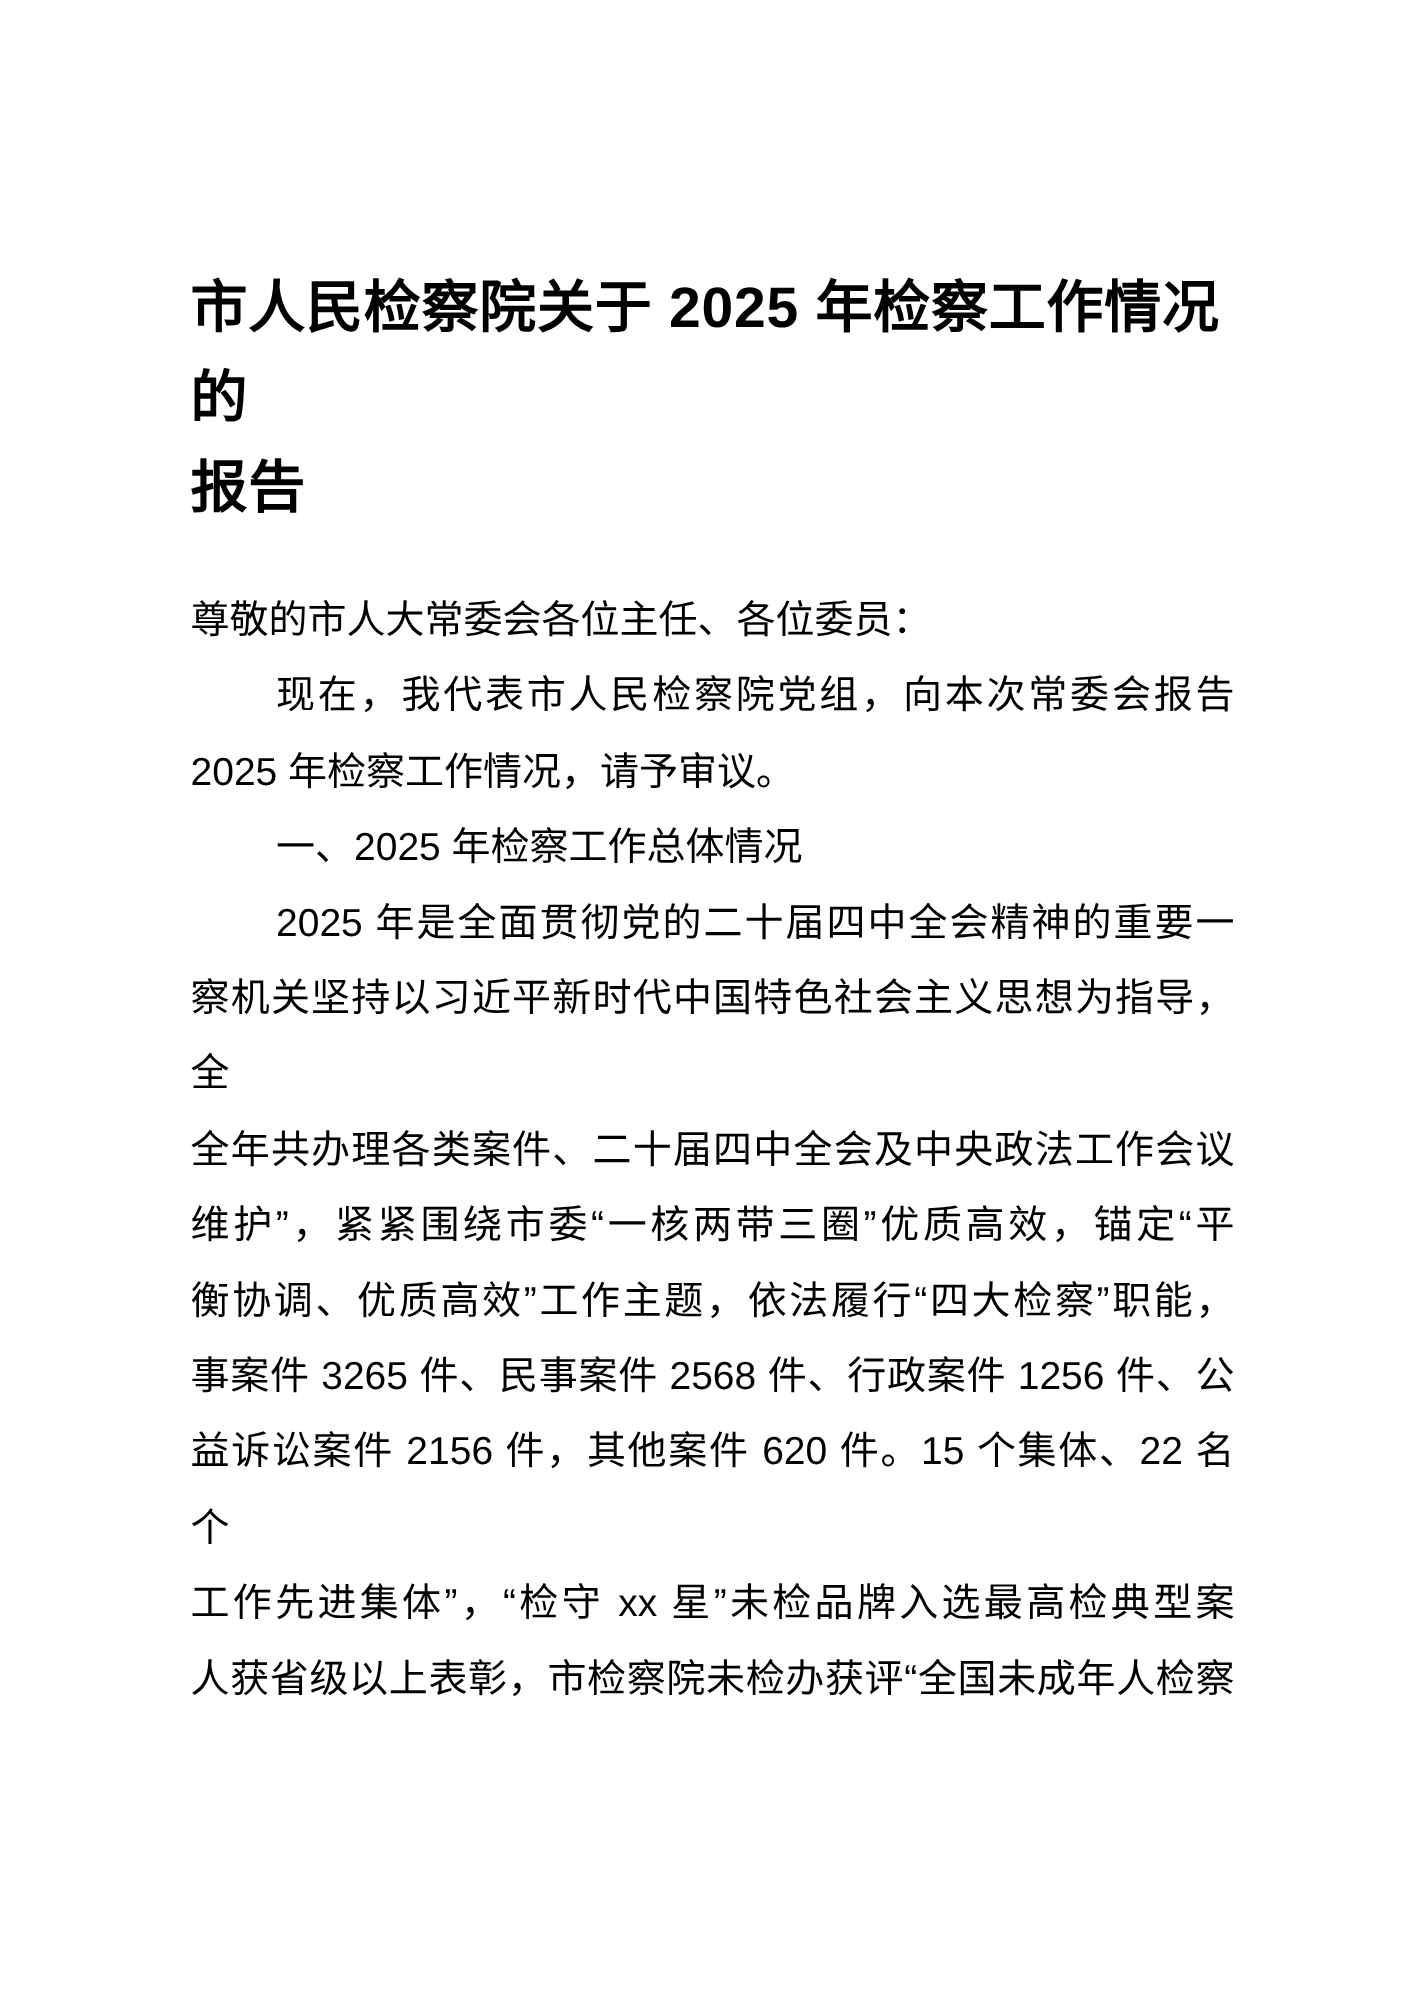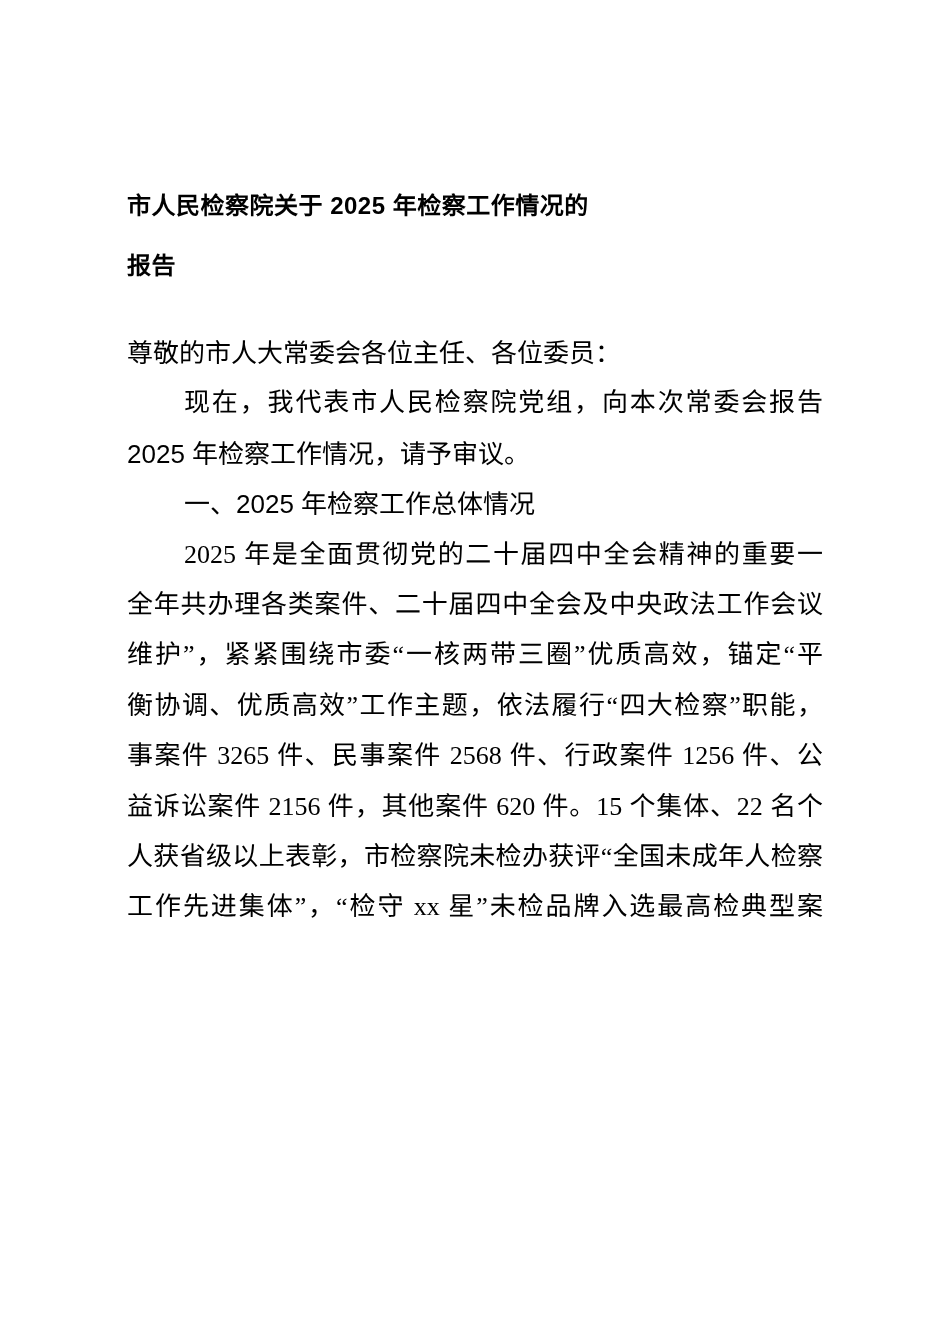--- a/index.html
+++ b/index.html
@@ -16,21 +16,21 @@
     font-family: "Liberation Sans", sans-serif;
     overflow: hidden;
     box-sizing: border-box;
   }
   .content {
     margin: 0 127px;
     width: 696px;
   }
   .doc-title {
     margin-top: 176px;
-    font-size: 24px;
+    font-size: 38px;
     font-weight: 700;
     line-height: 60px;
     text-align: center;
     letter-spacing: 0.5px;
   }
   .body-text {
     margin-top: 32px;
     font-size: 26px;
     font-weight: 400;
     line-height: 50.4px;
@@ -41,21 +41,20 @@
   }
   .line {
     white-space: normal;
     text-align: left;
   }
   
   .jl {
     text-align: justify;
     text-align-last: justify;
     text-justify: inter-character;
-    font-family: Liberation Serif, serif;
   }
   
   .indent {
     text-indent: 57px;
   }
 </style>
 </head>
 <body>
 
 <div class="page">
@@ -76,27 +75,28 @@
         <div class="line jl indent">现在，我代表市人民检察院党组，向本次常委会报告</div>
         <div class="line">2025 年检察工作情况，请予审议。</div>
       </div>
 
       <div class="paragraph">
         <div class="line indent">一、2025 年检察工作总体情况</div>
       </div>
 
       <div class="paragraph">
         <div class="line jl indent">2025 年是全面贯彻党的二十届四中全会精神的重要一</div>
+        <div class="line jl">察机关坚持以习近平新时代中国特色社会主义思想为指导，全</div>
         <div class="line jl">全年共办理各类案件、二十届四中全会及中央政法工作会议</div>
         <div class="line jl">维护”，紧紧围绕市委“一核两带三圈”优质高效，锚定“平</div>
         <div class="line jl">衡协调、优质高效”工作主题，依法履行“四大检察”职能，</div>
       </div>
 
       <div class="paragraph">
         <div class="line jl">事案件 3265 件、民事案件 2568 件、行政案件 1256 件、公</div>
         <div class="line jl">益诉讼案件 2156 件，其他案件 620 件。15 个集体、22 名个</div>
+        <div class="line jl">工作先进集体”，“检守 xx 星”未检品牌入选最高检典型案</div>
         <div class="line jl">人获省级以上表彰，市检察院未检办获评“全国未成年人检察</div>
-        <div class="line jl">工作先进集体”，“检守 xx 星”未检品牌入选最高检典型案</div>
       </div>
 
     </div>
   </div>
 </div>
 
 </body></html>

